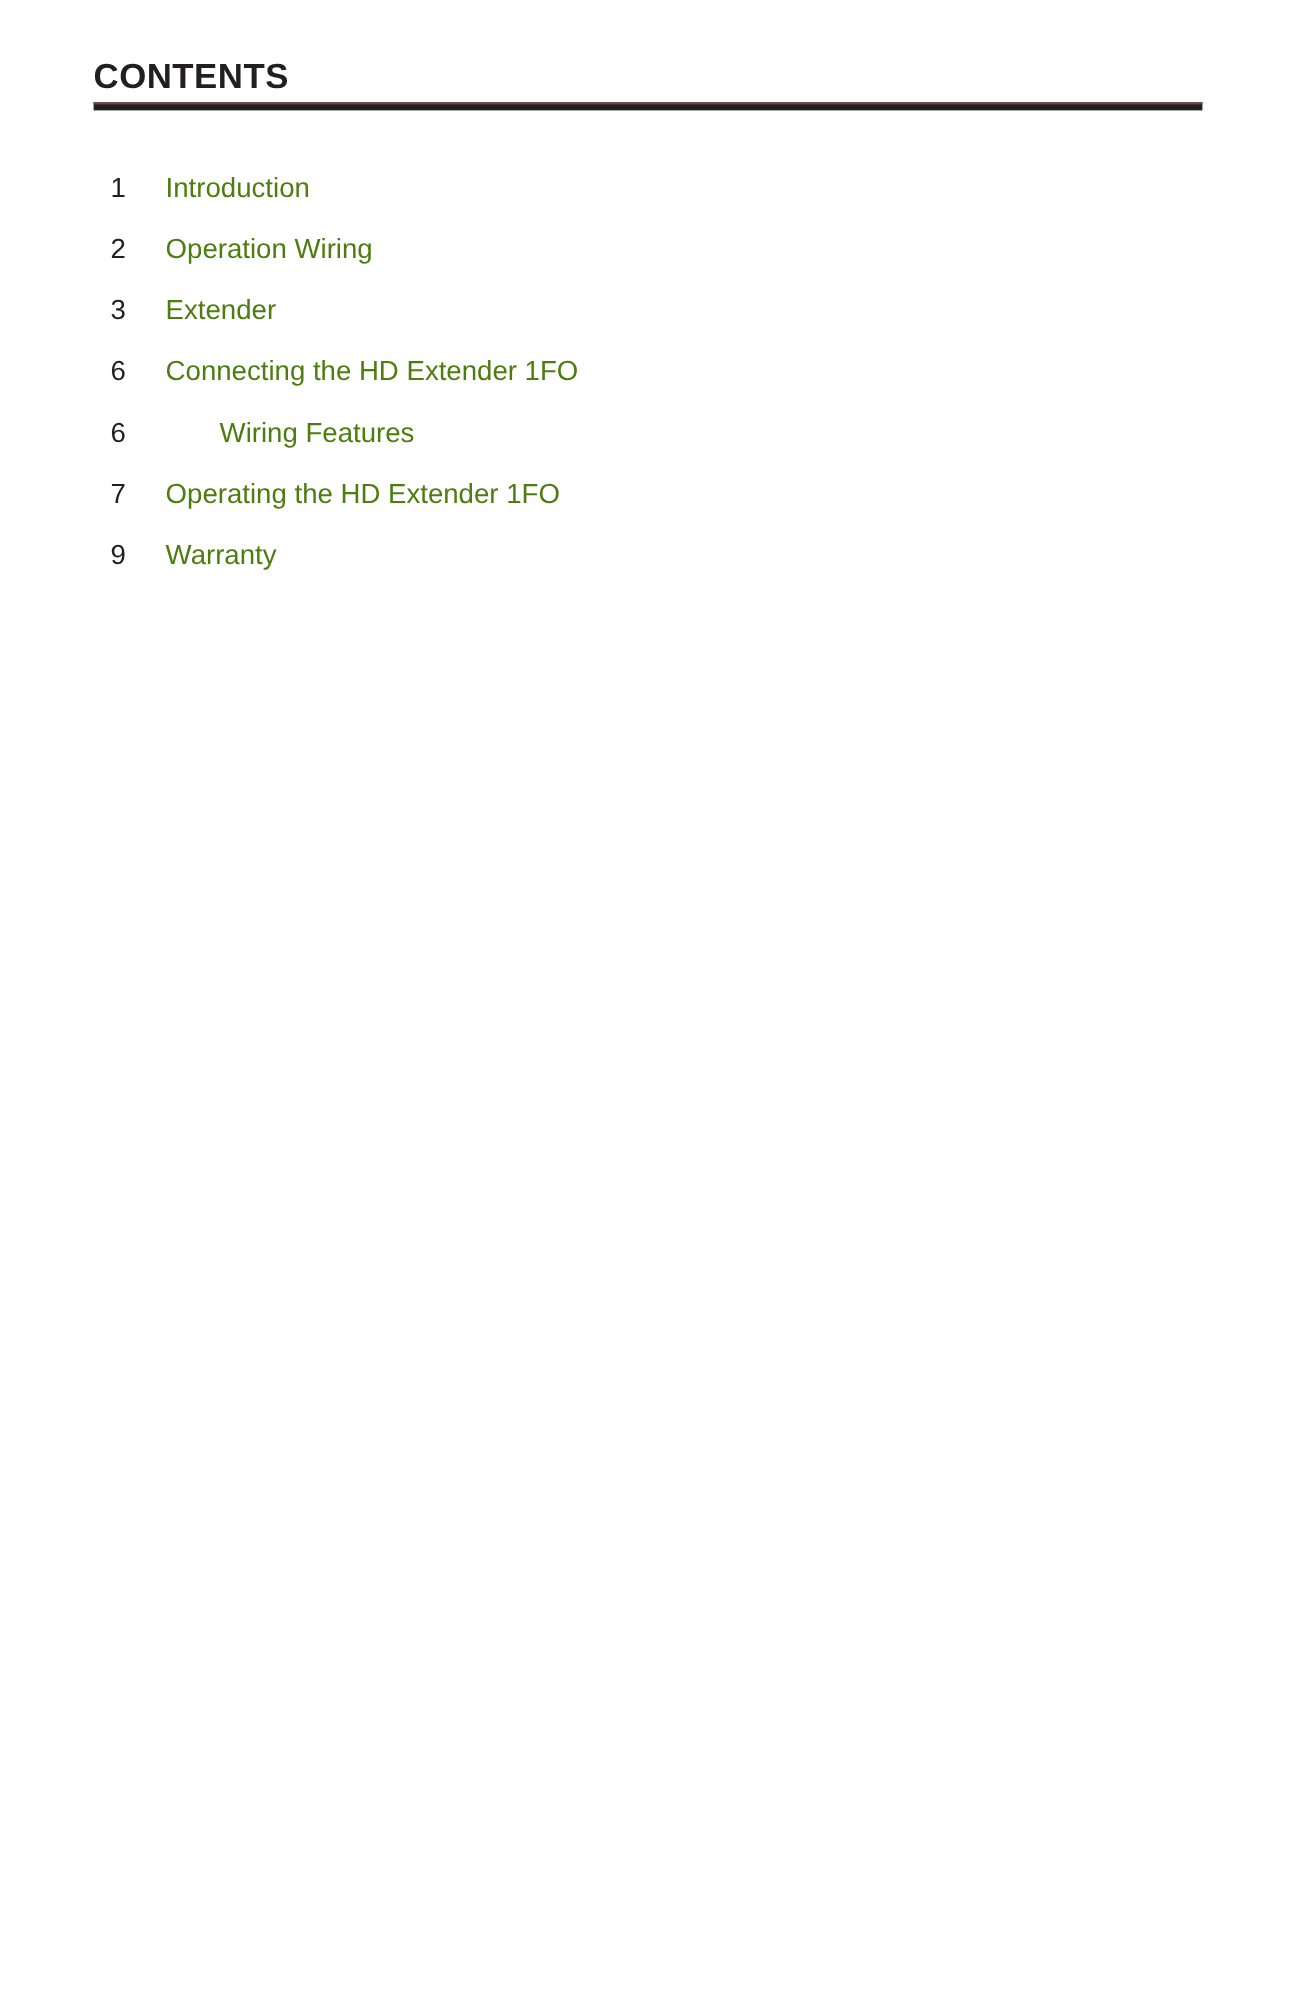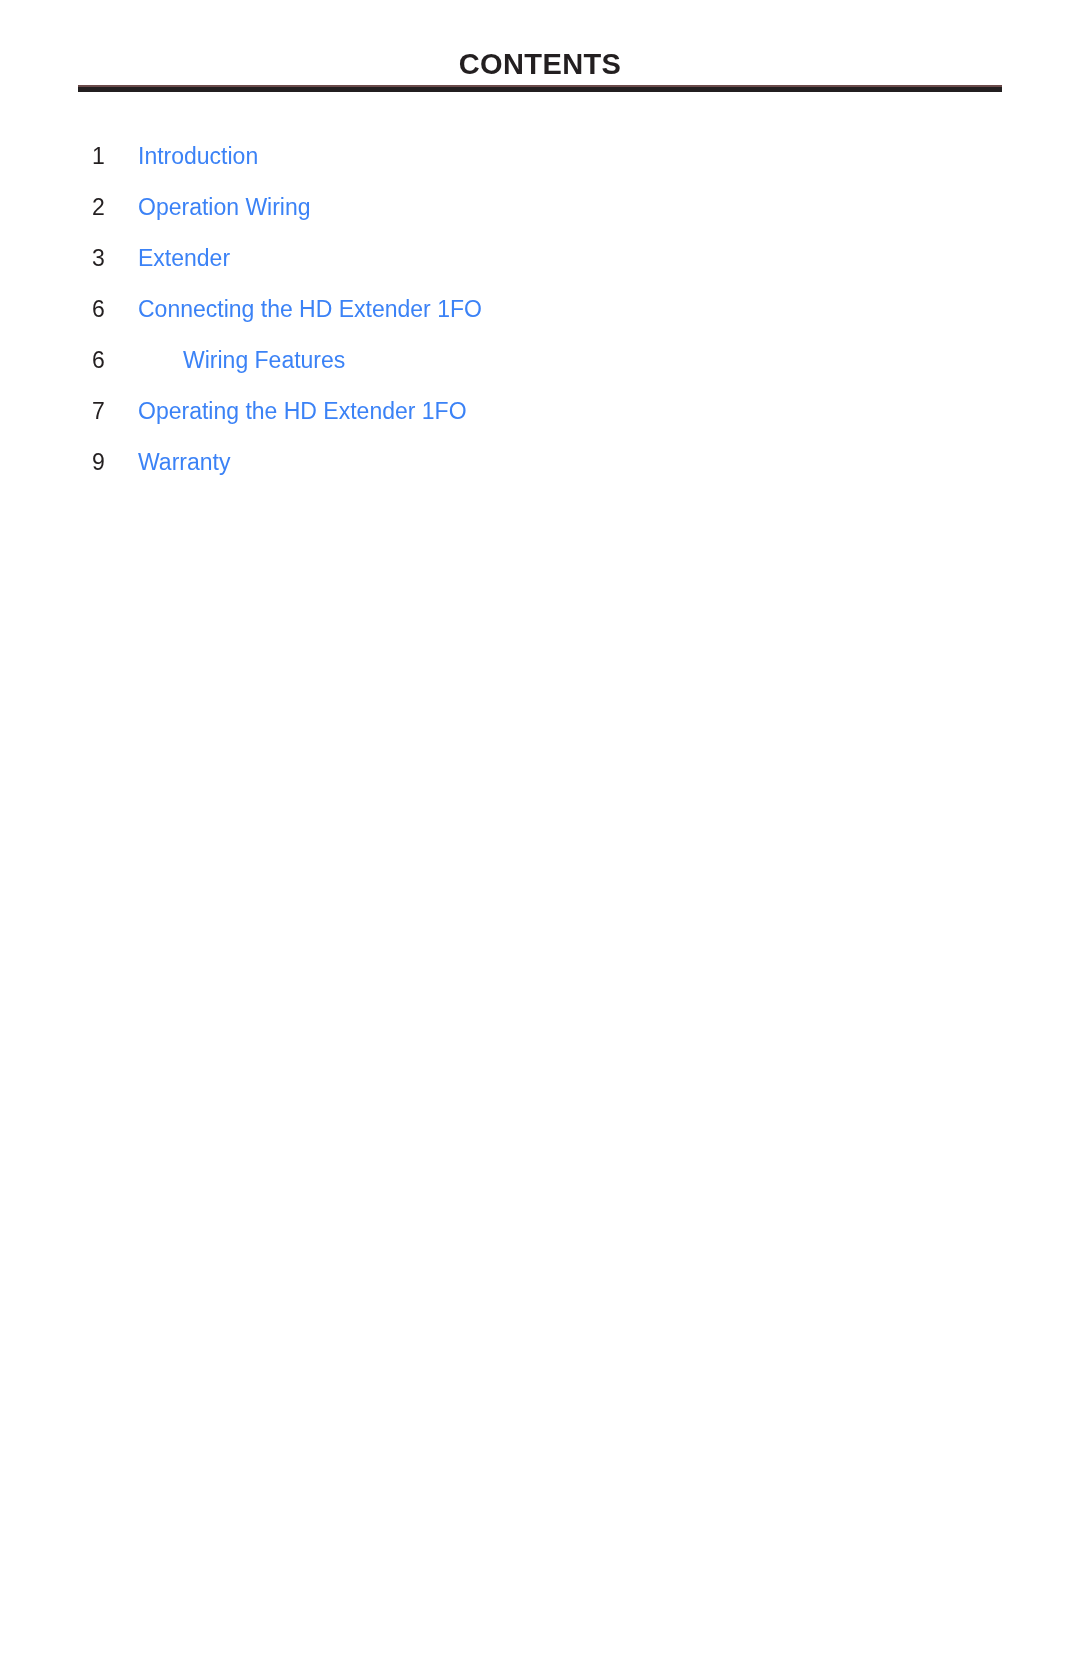--- a/index.html
+++ b/index.html
@@ -20,21 +20,20 @@
   
   .header {
     position: absolute;
     left: 78px;
     top: 46px;
     width: 924px;
   }
 
   .page-title {
     margin: 0;
-    text-align: center;
     font-family: "Liberation Sans", sans-serif;
     font-size: 29px;
     font-weight: bold;
     letter-spacing: 0.4px;
     color: #231f20;
     line-height: 36px;
     white-space: nowrap;
   }
 
   .title-rule {
@@ -71,21 +70,21 @@
     width: 46px;
     margin-left: 92px;
     font-size: 23px;
     color: #231f20;
     vertical-align: baseline;
   }
 
   .toc-entry-label {
     display: inline-block;
     font-size: 23px;
-    color: #3b82f6;
+    color: #4d7c0f;
     vertical-align: baseline;
   }
 
   .toc-item.is-subentry .toc-entry-label {
     padding-left: 45px;
   }
 </style>
 </head>
 <body>
 

